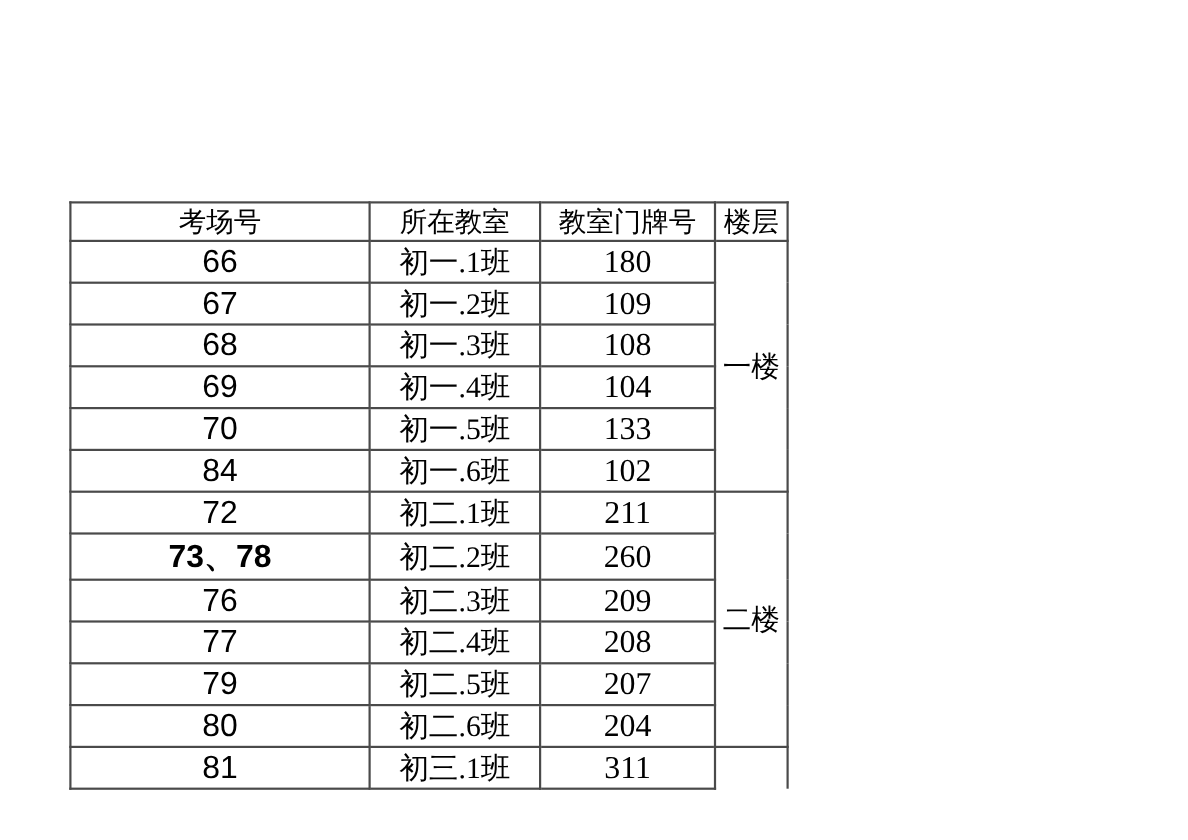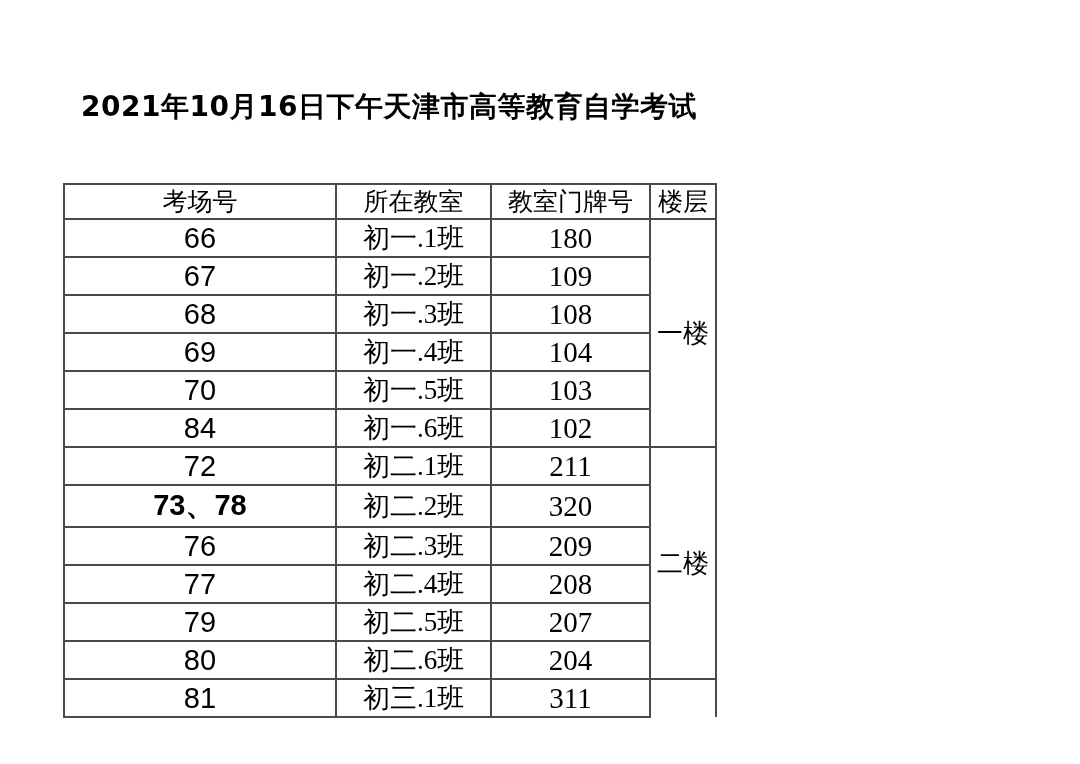--- a/index.html
+++ b/index.html
@@ -59,21 +59,20 @@
   td.door { font-family: "Liberation Serif", serif; font-size: 29px; }
   td.floor { font-family: "Liberation Serif", serif; font-size: 26px; }
   td.cut { border-bottom: none; }
 </style>
 </head>
 <body>
 
 <div class="page">
 
   <div class="title-block">
-    <div>2021年10月16日下午天津市高等教育自学考试</div>
   </div>
 
   <table class="schedule">
     <colgroup>
       <col style="width:272px">
       <col style="width:155px">
       <col style="width:159px">
       <col style="width:66px">
     </colgroup>
     <thead>
@@ -102,37 +101,37 @@
           <td class="door">108</td>
         </tr>
         <tr>
           <td class="room">69</td>
           <td class="cls">初一.4班</td>
           <td class="door">104</td>
         </tr>
         <tr>
           <td class="room">70</td>
           <td class="cls">初一.5班</td>
-          <td class="door">103</td>
+          <td class="door">133</td>
         </tr>
         <tr>
           <td class="room">84</td>
           <td class="cls">初一.6班</td>
           <td class="door">102</td>
         </tr>
         <tr>
           <td class="room">72</td>
           <td class="cls">初二.1班</td>
           <td class="door">211</td>
           <td class="floor" rowspan="6">二楼</td>
         </tr>
         <tr>
           <td class="room bold">73、78</td>
           <td class="cls">初二.2班</td>
-          <td class="door">320</td>
+          <td class="door">260</td>
         </tr>
         <tr>
           <td class="room">76</td>
           <td class="cls">初二.3班</td>
           <td class="door">209</td>
         </tr>
         <tr>
           <td class="room">77</td>
           <td class="cls">初二.4班</td>
           <td class="door">208</td>

